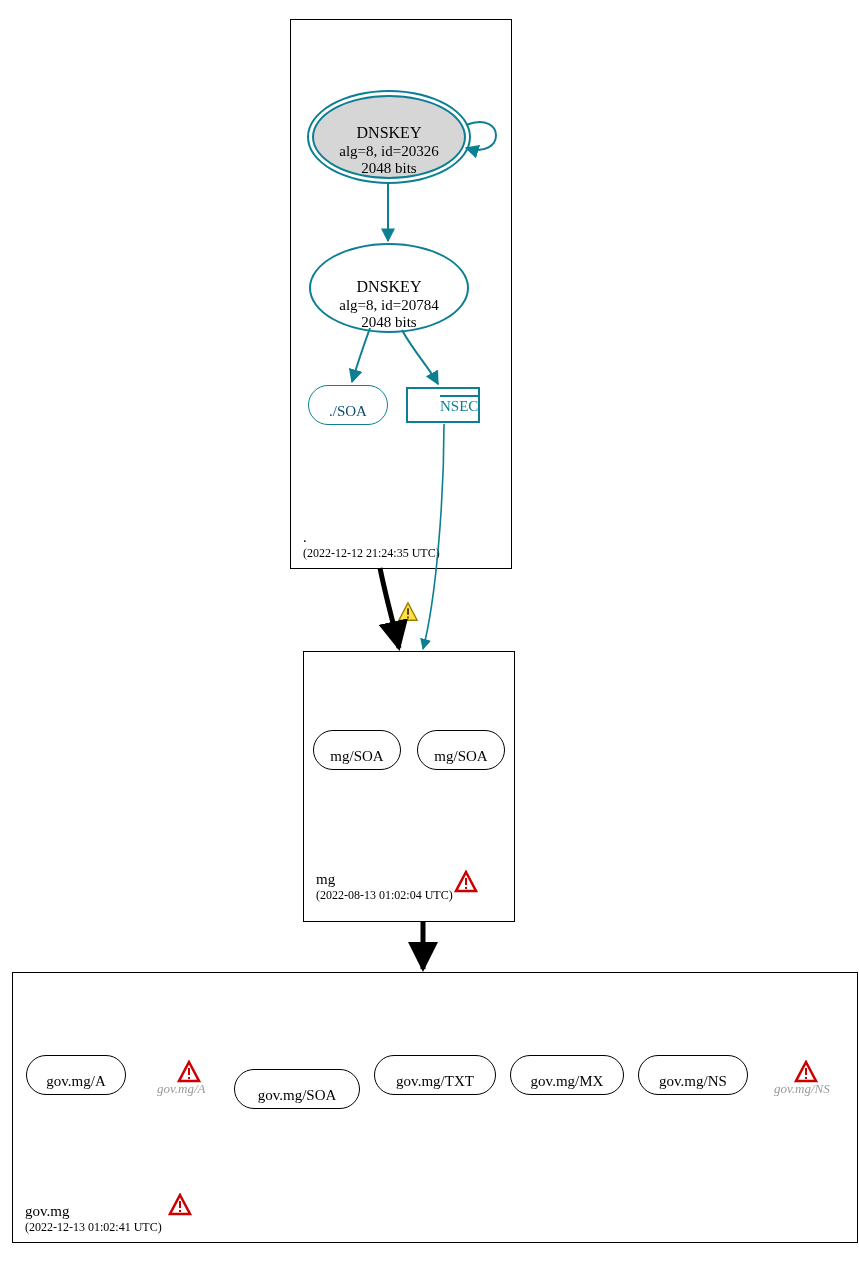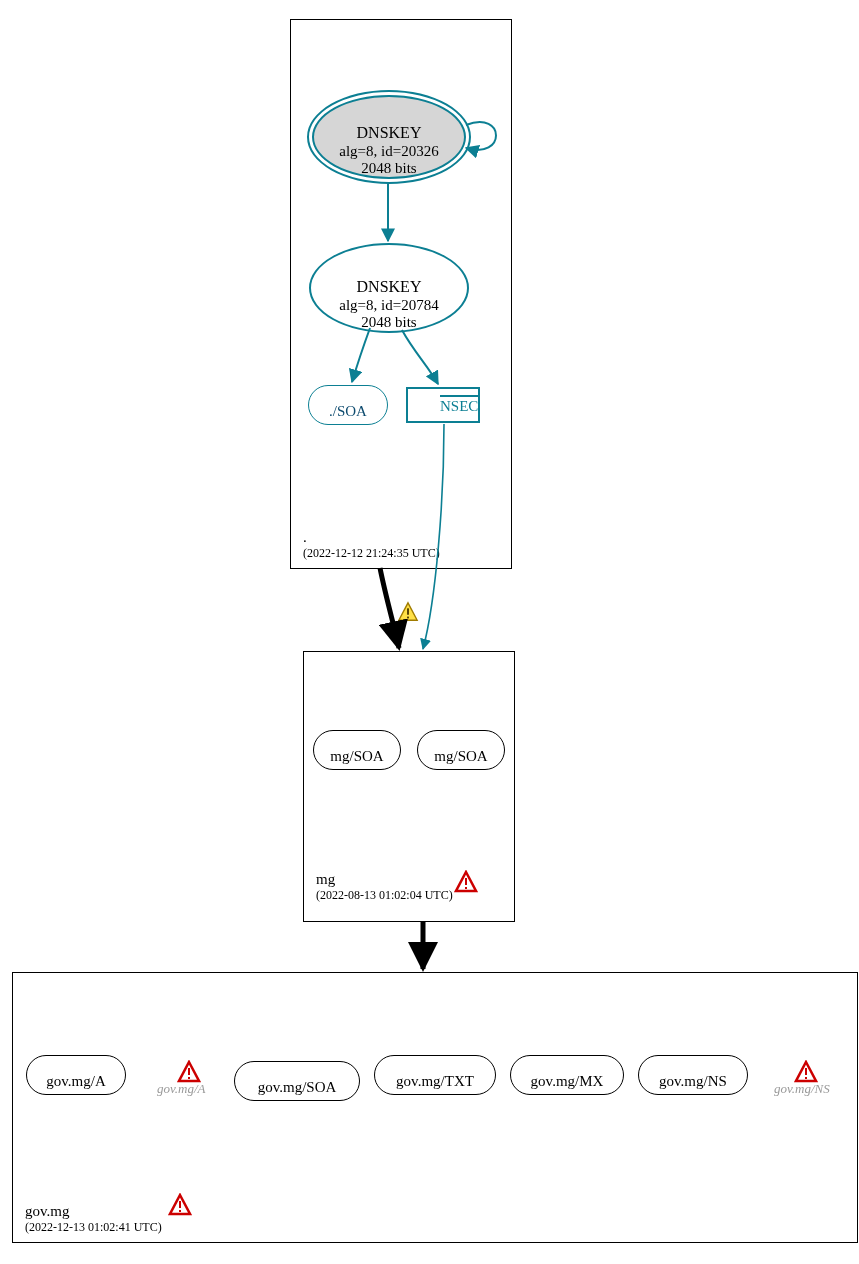--- a/index.html
+++ b/index.html
@@ -172,21 +172,21 @@
 </div>
 
 <div class="zone" style="left:12px; top:972px; width:832px; height:269px;padding-left:12px;">
 
   <div class="node pill" style="left:13px; top:82px; width:100px;">
     <span>gov.mg/A</span>
   </div>
 
   <span class="ghost" style="position:absolute; left:144px; top:108px; font-size:13px;">gov.mg/A</span>
 
-  <div class="node pill" style="left:221px; top:88px; width:126px;">
+  <div class="node pill" style="left:221px; top:96px; width:126px;">
     <span>gov.mg/SOA</span>
   </div>
 
   <div class="node pill" style="left:361px; top:82px; width:122px;">
     <span>gov.mg/TXT</span>
   </div>
 
   <div class="node pill" style="left:497px; top:82px; width:114px;">
     <span>gov.mg/MX</span>
   </div>

